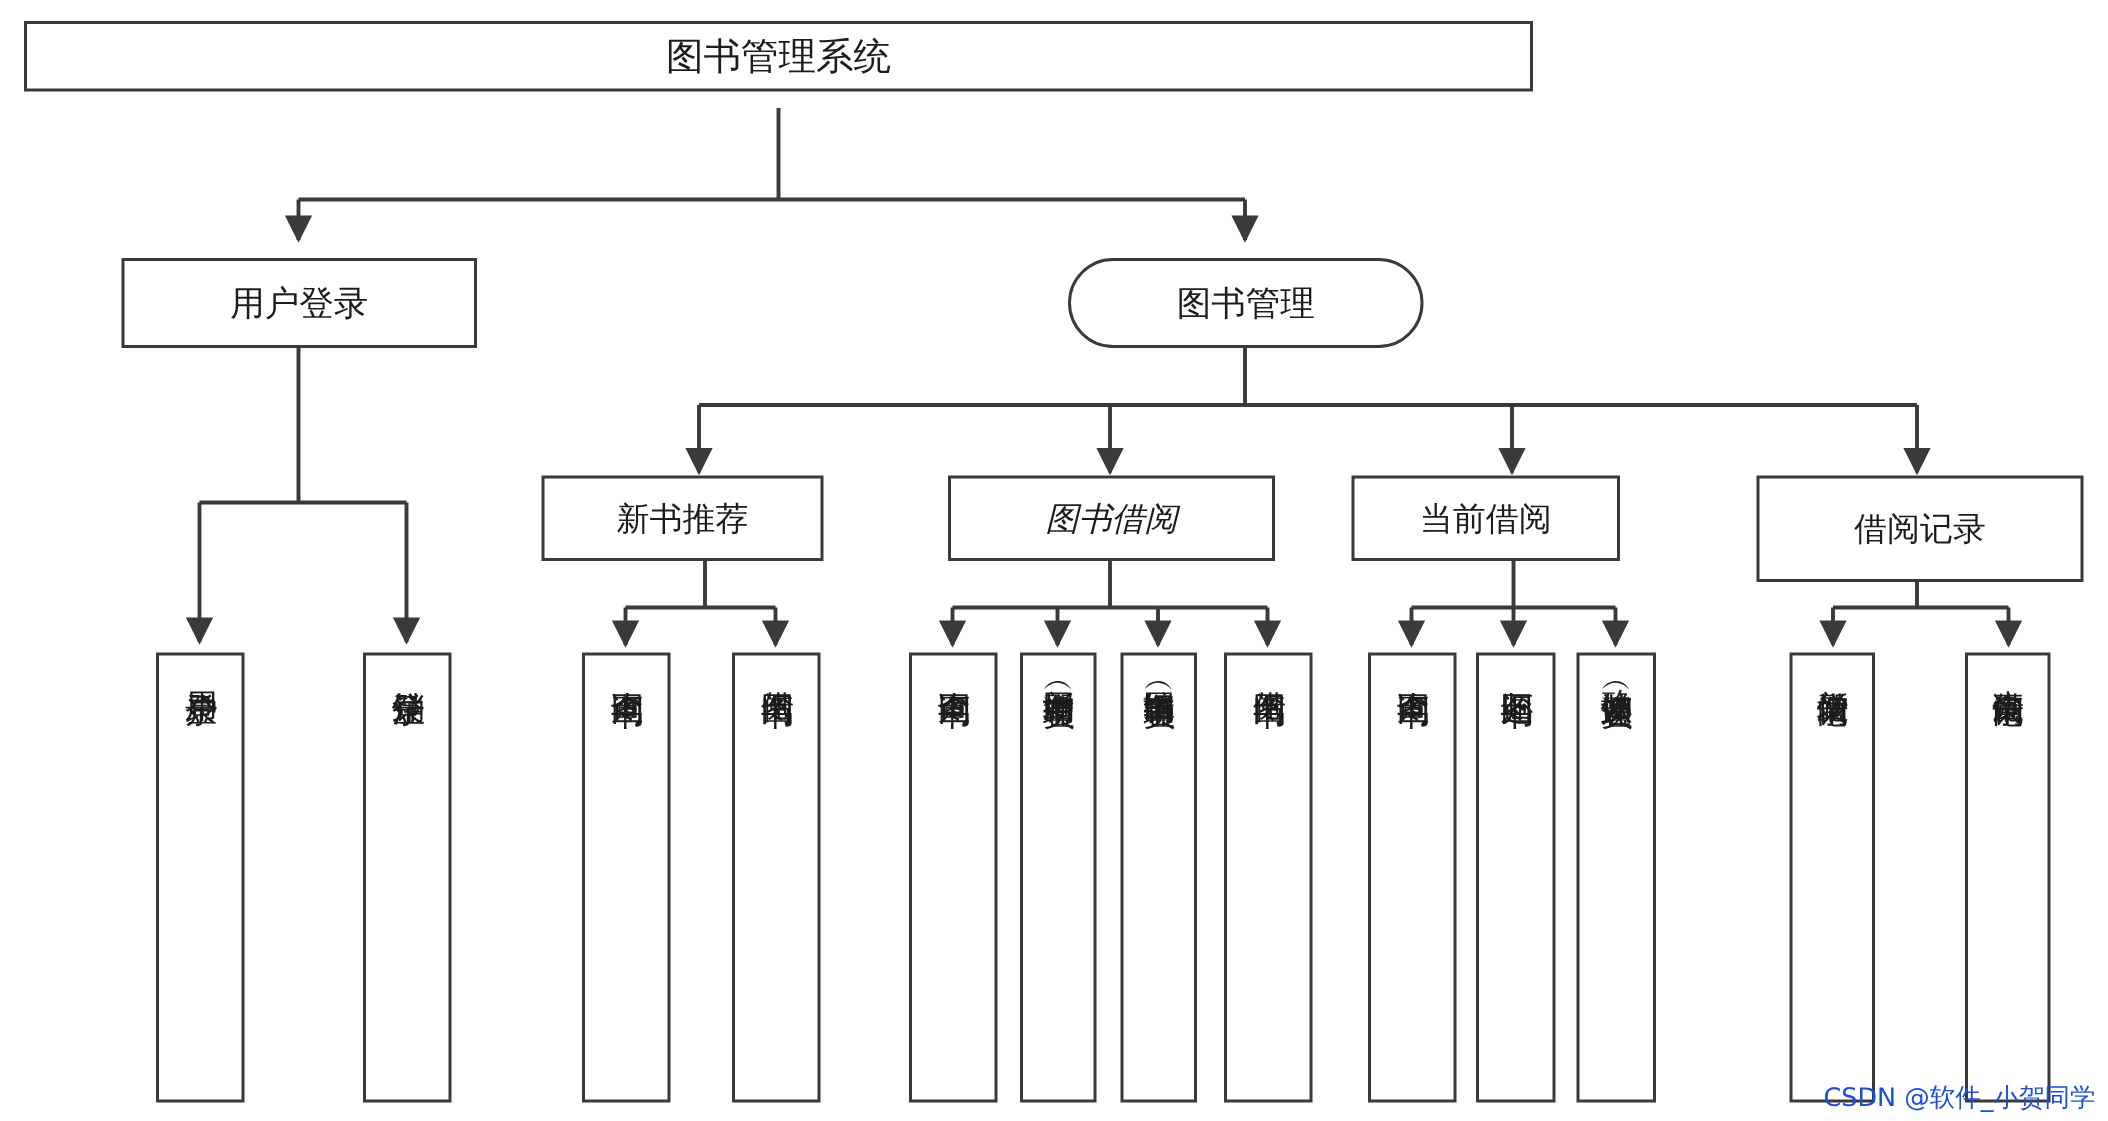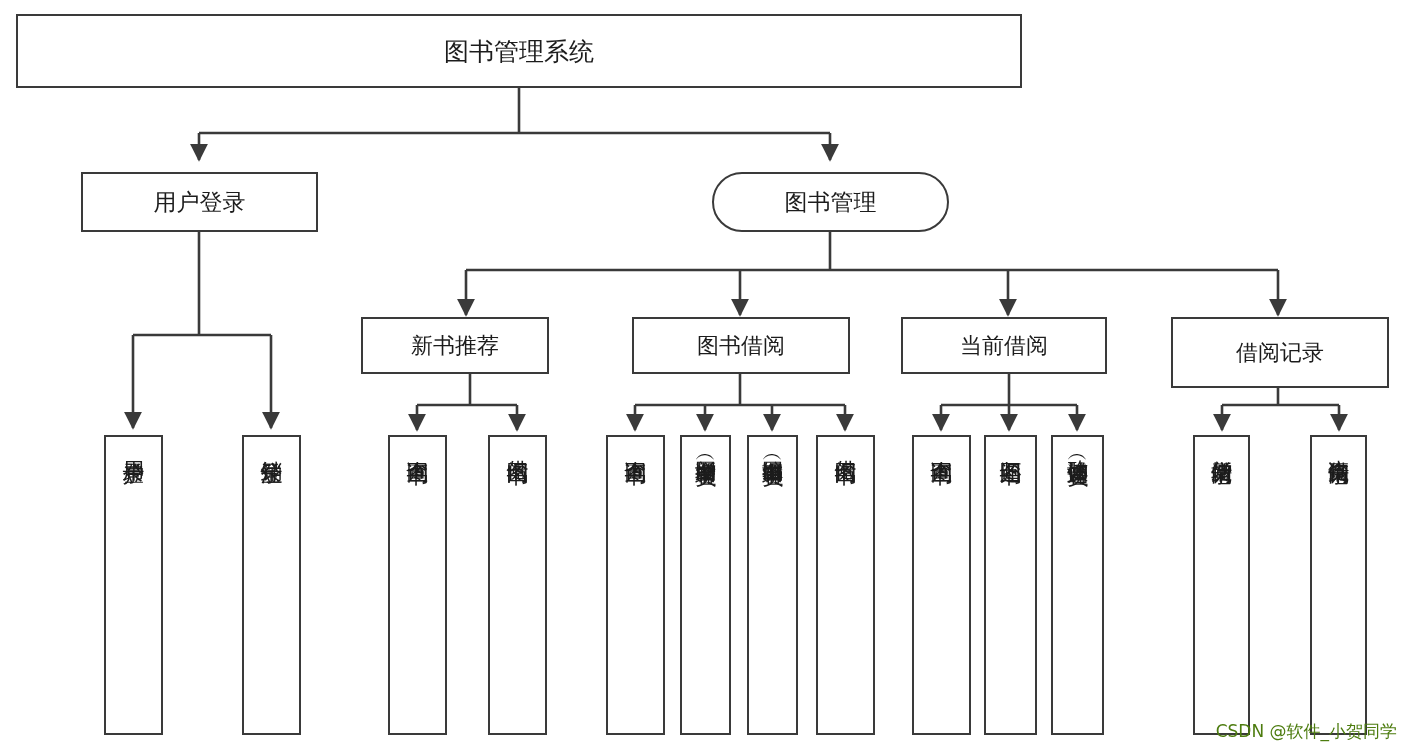--- a/index.html
+++ b/index.html
@@ -62,21 +62,21 @@
     color: #1c1c1c;
   }
   .leaf.tall .vtext {
     font-size: 21px;
   }
   .watermark {
     position: absolute;
     right: 8px;
     bottom: 4px;
     font-size: 17px;
-    color: #4d7c0f;
+    color: #1d4ed8;
     white-space: nowrap;
     z-index: 5;
   }
 </style>
 </head>
 <body>
 
 <div id="diagram">
 
   <svg id="edges" viewBox="0 0 1405 747" xmlns="http://www.w3.org/2000/svg">
@@ -122,38 +122,38 @@
       <path d="M 1009 405 L 1009 430" marker-end="url(#arrow)"></path>
       <path d="M 1077 405 L 1077 430" marker-end="url(#arrow)"></path>
 
       <path d="M 1278 374 L 1278 405"></path>
       <path d="M 1222 405 L 1339 405"></path>
       <path d="M 1222 405 L 1222 430" marker-end="url(#arrow)"></path>
       <path d="M 1339 405 L 1339 430" marker-end="url(#arrow)"></path>
     </g>
   </svg>
 
-  <div class="node root" style="left:16px; top:14px; width:1006px; height:74px;">
+  <div class="node root" style="left:16px; top:14px; width:1006px; height:47px;">
     <span>图书管理系统</span>
   </div>
 
   <div class="node level2" style="left:81px; top:172px; width:237px; height:60px;">
     <span>用户登录</span>
   </div>
   <div class="node level2" style="left:712px; top:172px; width:237px; height:60px;border-radius:30px;">
     <span>图书管理</span>
   </div>
 
   <div class="node level3" style="left:361px; top:317px; width:188px; height:57px;">
     <span>新书推荐</span>
   </div>
-  <div class="node level3" style="left:632px; top:317px; width:218px; height:57px;">
+  <div class="node level3" style="left:632px; top:317px; width:218px; height:57px;font-style:italic;">
     <span>图书借阅</span>
   </div>
-  <div class="node level3" style="left:901px; top:317px; width:206px; height:57px;">
+  <div class="node level3" style="left:901px; top:317px; width:179px; height:57px;">
     <span>当前借阅</span>
   </div>
   <div class="node level3" style="left:1171px; top:317px; width:218px; height:71px;">
     <span>借阅记录</span>
   </div>
 
   <div class="node leaf" style="left:104px; top:435px; width:59px; height:300px;">
     <span class="vtext">用户登录</span>
   </div>
   <div class="node leaf" style="left:242px; top:435px; width:59px; height:300px;">

